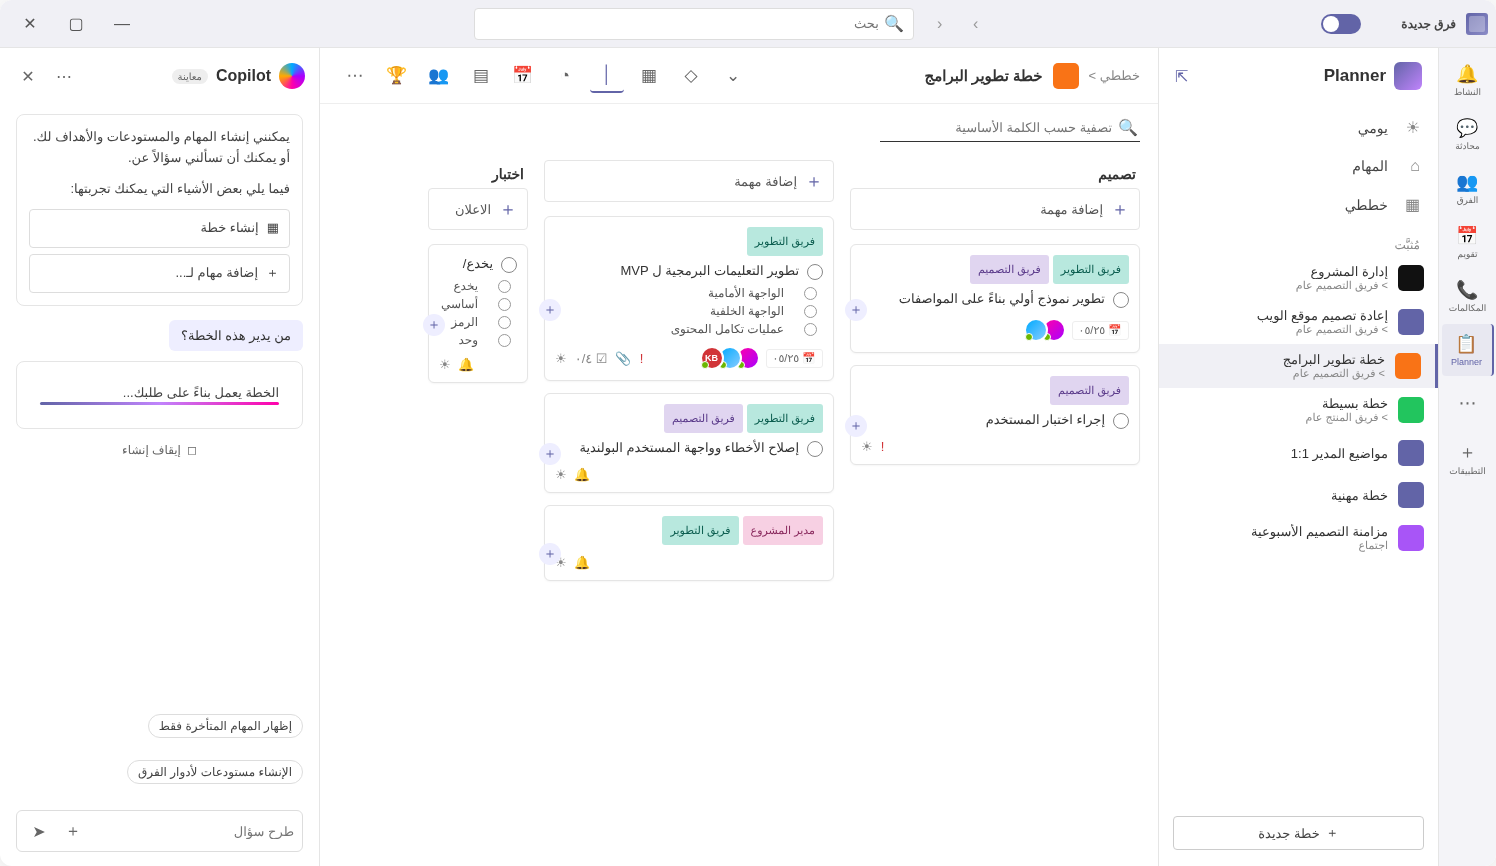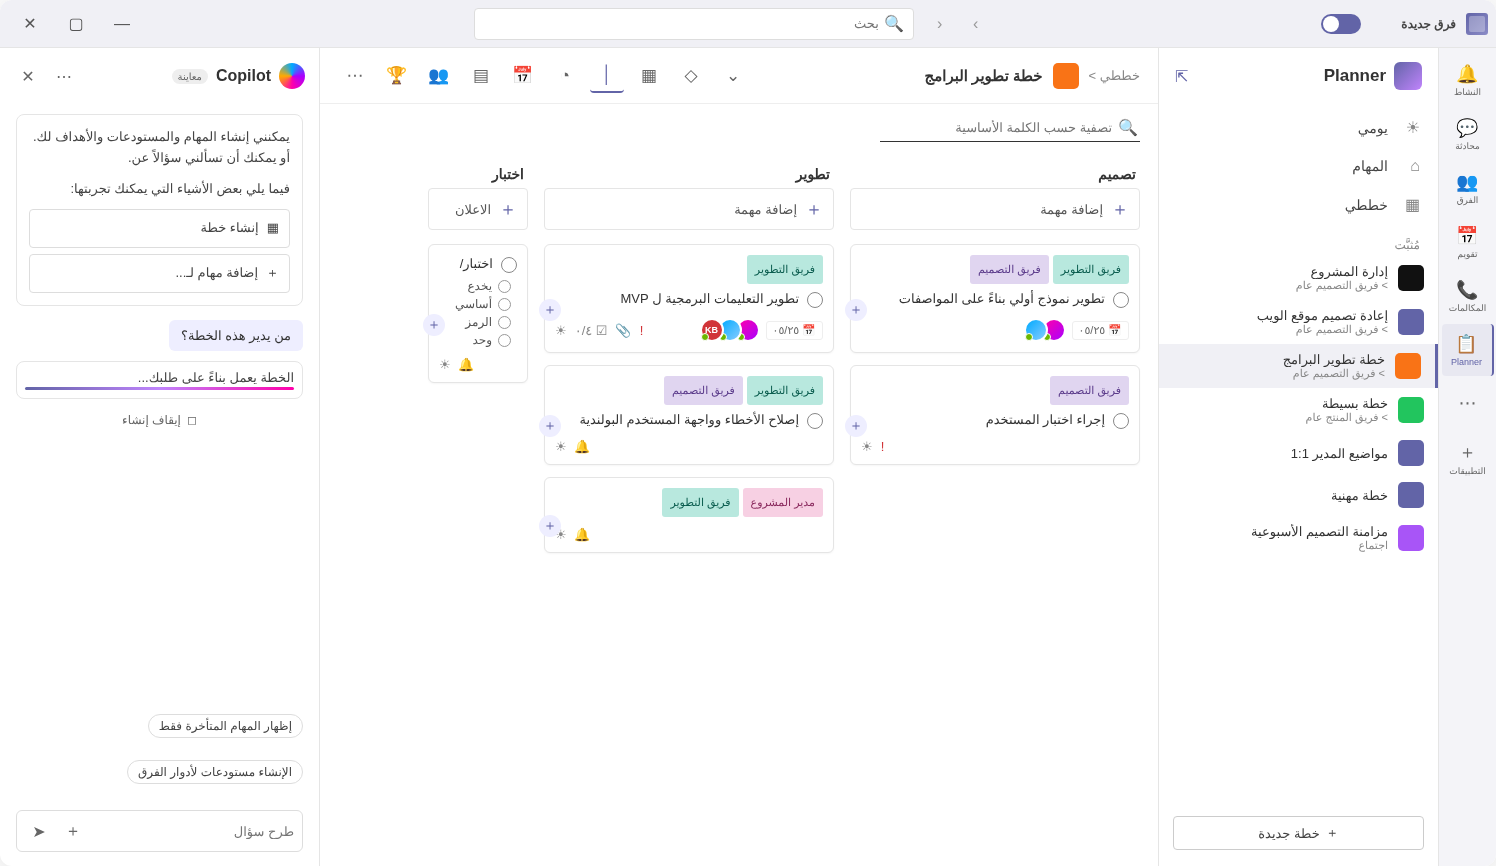--- a/index.html
+++ b/index.html
@@ -60,21 +60,21 @@
 .card { background: #fff; border: 1px solid #e5e5e5; border-radius: 6px; padding: 10px; margin-bottom: 12px; box-shadow: 0 1px 2px rgba(0,0,0,.04); position: relative; }
 .card-tags { display: flex; gap: 4px; margin-bottom: 6px; }
 .tag { font-size: 11px; padding: 8px 8px; border-radius: 3px; white-space: nowrap; }
 .tag.teal { background: #b8e8de; color: #0a5c4e; }
 .tag.purple { background: #e0d5f0; color: #5a3a8a; }
 .tag.pink { background: #f7d0e3; color: #8a2a5e; }
 .card-row { display: flex; align-items: flex-start; gap: 8px; }
 .card-circle { width: 16px; height: 16px; border: 1.5px solid #888; border-radius: 50%; flex-shrink: 0; margin-top: 2px; }
 .card-title { font-size: 13px; color: #333; line-height: 1.4; }
 .subtasks { margin-top: 6px; margin-right: 6px; display: flex; flex-direction: column; gap: 4px; }
-.subtask { display: flex; align-items: center; gap: 6px; font-size: 12px; color: #555; }
+.subtask { display: flex; align-items: center; gap: 20px; font-size: 12px; color: #555; }
 .subtask .sc { width: 13px; height: 13px; border: 1.5px solid #999; border-radius: 50%; }
 .card-footer { display: flex; align-items: center; justify-content: space-between; margin-top: 10px; }
 .cf-left { display: flex; align-items: center; gap: 6px; font-size: 11px; color: #888; }
 .cf-icons { display: flex; align-items: center; gap: 8px; font-size: 13px; color: #888; }
 .cf-icons .red { color: #d13438; }
 .avatars { display: flex; }
 .avatar { width: 24px; height: 24px; border-radius: 50%; border: 2px solid #fff; margin-left: -6px; background: linear-gradient(135deg,#888,#bbb); position: relative; }
 .avatar.a1 { background: linear-gradient(135deg,#f0a,#a0f); }
 .avatar.a2 { background: linear-gradient(135deg,#0af,#8cf); }
 .avatar.kb { background: #d13438; color:#fff; font-size:9px; display:flex;align-items:center;justify-content:center;font-weight:600; }
@@ -85,21 +85,21 @@
 .cp-logo { width: 26px; height: 26px; border-radius: 50%; background: conic-gradient(#0af,#a0f,#f0a,#fa0,#0af); }
 .cp-title { font-size: 16px; font-weight: 600; color: #333; }
 .cp-badge { font-size: 10px; background: #eee; padding: 2px 6px; border-radius: 8px; color: #666; }
 .cp-sp { flex: 1; }
 .cp-more, .cp-close { width: 28px; height: 28px; display:flex;align-items:center;justify-content:center; color:#666; cursor:pointer; }
 .cp-body { flex: 1; padding: 10px 16px; overflow-y: auto; display:flex; flex-direction:column; }
 .cp-bubble { border: 1px solid #e5e5e5; border-radius: 8px; padding: 12px; font-size: 13px; color: #444; line-height: 1.6; }
 .cp-actions { margin-top: 10px; display:flex; flex-direction:column; gap:6px; }
 .cp-opt { border: 1px solid #ddd; border-radius: 4px; padding: 8px 10px; display:flex; align-items:center; gap:8px; font-size:13px; color:#444; cursor:pointer; }
 .cp-user { margin-top: 14px; align-self:flex-start; background:#eef; border-radius:6px; padding:8px 12px; font-size:13px; color:#333; }
-.cp-resp { margin-top: 10px; border:1px solid #e5e5e5; border-radius:8px; padding:8px; font-size:13px; color:#444; }
+.cp-resp { margin-top: 10px; border:1px solid #e5e5e5; border-radius:8px; padding:23px; font-size:13px; color:#444; }
 .cp-progress { height:3px; background:linear-gradient(90deg,#6264a7,#c084fc,#f0a); margin-top:2px; border-radius:2px; }
 .cp-stop { margin:14px auto 0; display:flex; align-items:center; gap:6px; font-size:12px; color:#666; cursor:pointer; }
 .cp-suggest { margin-top:auto; display:flex; flex-direction:column; gap:22px; padding-bottom:8px; }
 .cp-sug { border:1px solid #ddd; border-radius:12px; padding:4px 10px; font-size:12px; color:#444; align-self:flex-start; cursor:pointer; }
 .cp-input { margin: 8px 16px 14px; border:1px solid #ddd; border-radius:6px; display:flex; align-items:center; padding:6px 8px; gap:6px; }
 .cp-input input { flex:1; border:none; outline:none; font-size:13px; direction:rtl; }
 .cp-input button { width:28px; height:28px; border:none; background:none; color:#666; cursor:pointer; font-size:16px; }
 .date-badge { display:flex; align-items:center; gap:4px; font-size:11px; color:#666; border:1px solid #eee; padding:2px 6px; border-radius:3px; }
 </style>
 </head>
@@ -315,32 +315,45 @@
         <div class="cf-left"></div>
         <div class="cf-icons">
                   <span class="red">!</span>
                   <span>☀</span>
                 </div>
       </div>
       <div class="addcol">＋</div>
     </div>
           </div>
           <div class="bucket">
-            <div class="bucket-title">تطوير</div>
     <div class="add-task">
               <span class="plus">＋</span>
               <span>إضافة مهمة</span>
             </div>
             <div class="card" style="position:relative">
       <div class="card-tags">
                 <span class="tag teal">فريق التطوير</span>
               </div>
       <div class="card-row">
                 <span class="card-circle"></span>
                 <span class="card-title">تطوير التعليمات البرمجية ل MVP</span>
+              </div>
+      <div class="subtasks">
+                <div class="subtask">
+                  <span class="sc"></span>
+                  <span>الواجهة الأمامية</span>
+                </div>
+                <div class="subtask">
+                  <span class="sc"></span>
+                  <span>الواجهة الخلفية</span>
+                </div>
+                <div class="subtask">
+                  <span class="sc"></span>
+                  <span>عمليات تكامل المحتوى</span>
+                </div>
               </div>
       <div class="card-footer">
         <div class="cf-left">
                   <span class="date-badge">📅 ٠٥/٢٥</span>
                   <div class="avatars">
                     <div class="avatar a1">
                       <span class="dot"></span>
                     </div>
                     <div class="avatar a2">
                       <span class="dot"></span>
@@ -395,21 +408,21 @@
           <div class="bucket narrow">
             <div class="bucket-title">اختبار</div>
     <div class="add-task">
               <span class="plus">＋</span>
               <span>الاعلان</span>
             </div>
             <div class="card" style="position:relative">
 
       <div class="card-row">
                 <span class="card-circle"></span>
-                <span class="card-title">اختبار/</span>
+                <span class="card-title">يخدع/</span>
               </div>
       <div class="subtasks">
                 <div class="subtask">
                   <span class="sc"></span>
                   <span>يخدع</span>
                 </div>
                 <div class="subtask">
                   <span class="sc"></span>
                   <span>أساسي</span>
                 </div>

